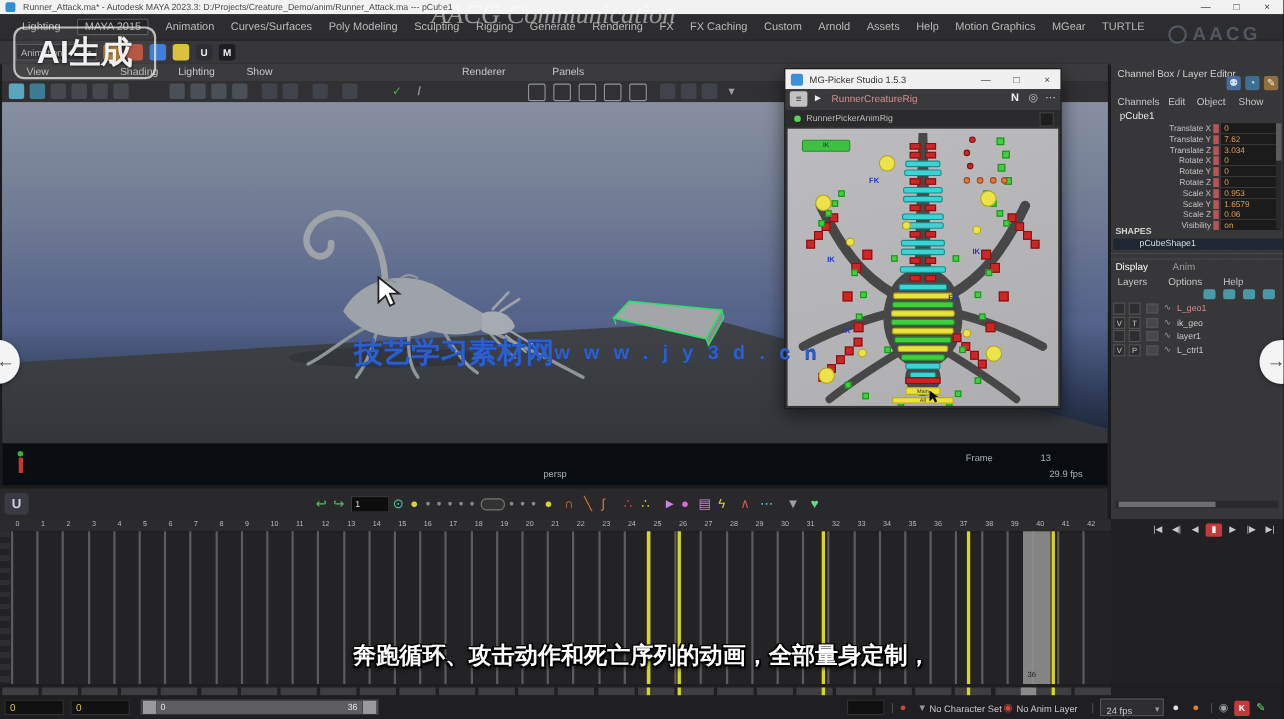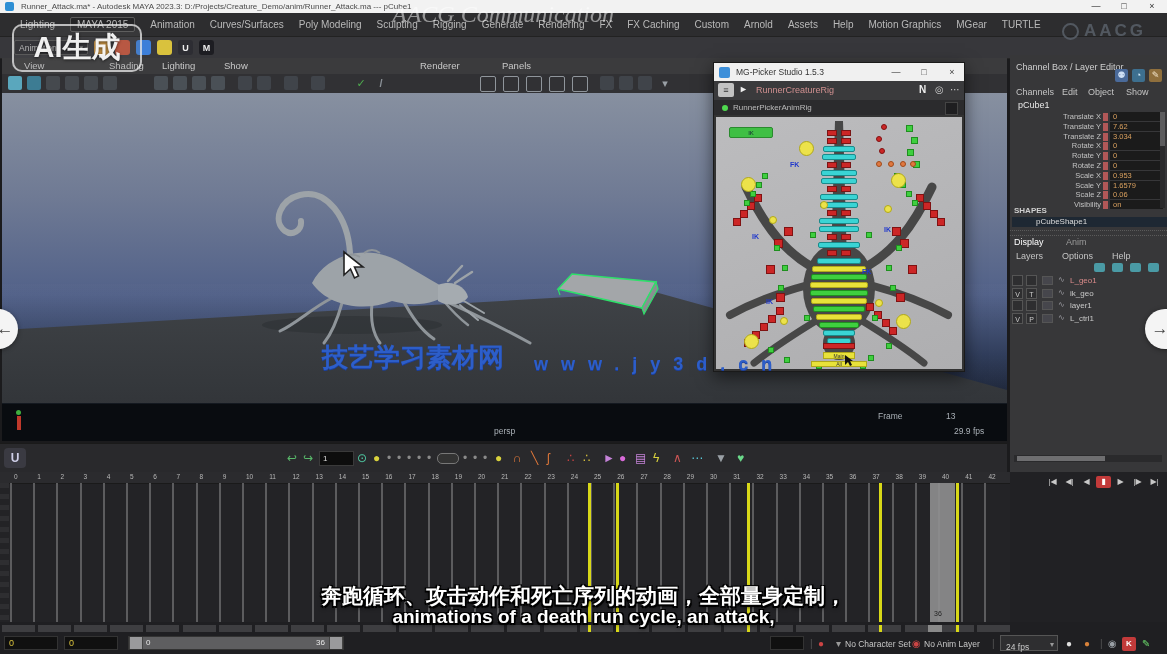--- a/index.html
+++ b/index.html
@@ -43,21 +43,21 @@
   #gizmo-green{position:absolute;left:14px;top:317px;width:5px;height:5px;border-radius:50%;background:#3fae3f;}
   #gizmo-red{position:absolute;left:15px;top:323px;width:4px;height:14px;background:#c0392b;}
 
   
   #wm-top{left:392px;top:1px;z-index:40;font-family:"Liberation Serif","DejaVu Serif",serif;font-style:italic;font-size:24px;color:rgba(255,255,255,.5);white-space:nowrap;}
   #wm-tr{left:1062px;top:21px;z-index:40;display:flex;align-items:center;opacity:.85;}
   #wm-tr-ring{width:13px;height:13px;border:2px solid #596069;border-radius:50%;margin-right:5px;}
   #wm-tr-txt{font-size:17px;font-weight:bold;letter-spacing:3px;color:#596069;}
   #ai-badge{left:12px;top:24px;width:126px;height:44px;z-index:45;border:2.5px solid rgba(235,235,235,.75);border-radius:10px;background:rgba(120,120,120,.15);display:flex;align-items:center;justify-content:center;}
   #ai-badge span{font-size:29px;font-weight:bold;color:rgba(255,255,255,.93);text-shadow:0 1px 3px rgba(0,0,0,.6);}
-  #wm-site{left:322px;top:303px;z-index:40;display:flex;align-items:flex-end;gap:30px;white-space:nowrap;margin-top:37px;}
+  #wm-site{left:322px;top:303px;z-index:40;display:flex;align-items:center;white-space:nowrap;}
   #wm-site .zh{font-size:26px;font-weight:bold;color:#2d5ec9;text-shadow:0 1px 0 #1a3f9e;}
   #wm-site .url{font-size:18px;font-weight:bold;color:#2d5ec9;letter-spacing:13px;text-shadow:0 1px 0 #1a3f9e;}
   .navcirc{z-index:46;width:40px;height:40px;border-radius:50%;background:#f4f4f4;box-shadow:0 1px 5px rgba(0,0,0,.4);display:flex;align-items:center;justify-content:center;font-size:17px;color:#444;}
 
   
   #picker{left:713px;top:62px;width:250px;height:308px;z-index:20;background:#333;border:1px solid #1a1a1a;box-shadow:0 5px 16px rgba(0,0,0,.55);}
   #picker-titlebar{position:absolute;left:0;top:0;width:100%;height:18px;background:#f0f0f0;display:flex;align-items:center;}
   #picker-title{font-size:8.5px;color:#333;margin-left:6px;}
   #picker-appicon{width:11px;height:11px;background:#3d8fd9;border-radius:2px;margin-left:5px;}
   .pctl{position:absolute;top:0;width:20px;height:18px;text-align:center;font-size:9px;line-height:18px;color:#444;}
@@ -767,14 +767,13 @@
     <span class="url">www.jy3d.cn</span>
   </div>
   <div class="navcirc abs" style="left:-22px;top:309px">
       <span style="margin-left:14px">←</span>
     </div>
   <div class="navcirc abs" style="left:1145px;top:309px">
       <span style="margin-right:10px">→</span>
     </div>
 
   <div id="sub-zh" class="sub abs">奔跑循环、攻击动作和死亡序列的动画，全部量身定制，</div>
-  <div id="sub-en1" class="sub abs">animations of a death run cycle, an attack,</div>
 </div>
 
 </body></html>

